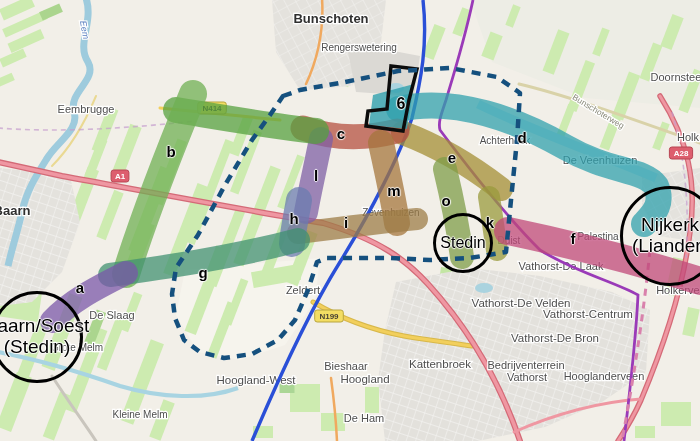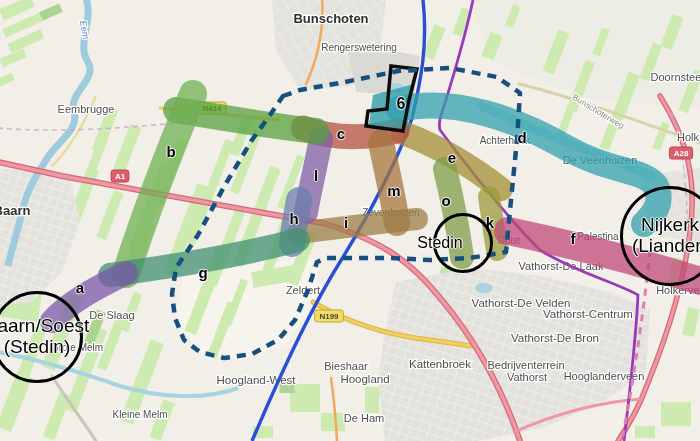--- a/index.html
+++ b/index.html
@@ -247,21 +247,21 @@
       <div class="letter" style="left: 446px; top: 200px;">o</div>
       <div class="letter" style="left: 401px; top: 104px; font-size: 16px;">6</div>
     </div>
   <div class="layer" id="stations">
       <div class="station" style="left: 37px; top: 337px; width: 86px; height: 86px;"></div>
       <div class="stlabel" style="left: 37px; top: 337px; font-size: 19px;">
         <div>Baarn/Soest</div>
         <div>(Stedin)</div>
       </div>
       <div class="station" style="left: 463px; top: 243px; width: 54px; height: 54px;"></div>
-      <div class="stlabel" style="left: 440px; top: 243px; font-size: 16px;">
+      <div class="stlabel" style="left: 463px; top: 243px; font-size: 16px;">
         <div>Stedin</div>
       </div>
       <div class="station" style="left: 670px; top: 236px; width: 94px; height: 94px;"></div>
       <div class="stlabel" style="left: 670px; top: 236px; font-size: 19px;">
         <div>Nijkerk</div>
         <div>(Liander)</div>
       </div>
     </div>
 </div>
 

